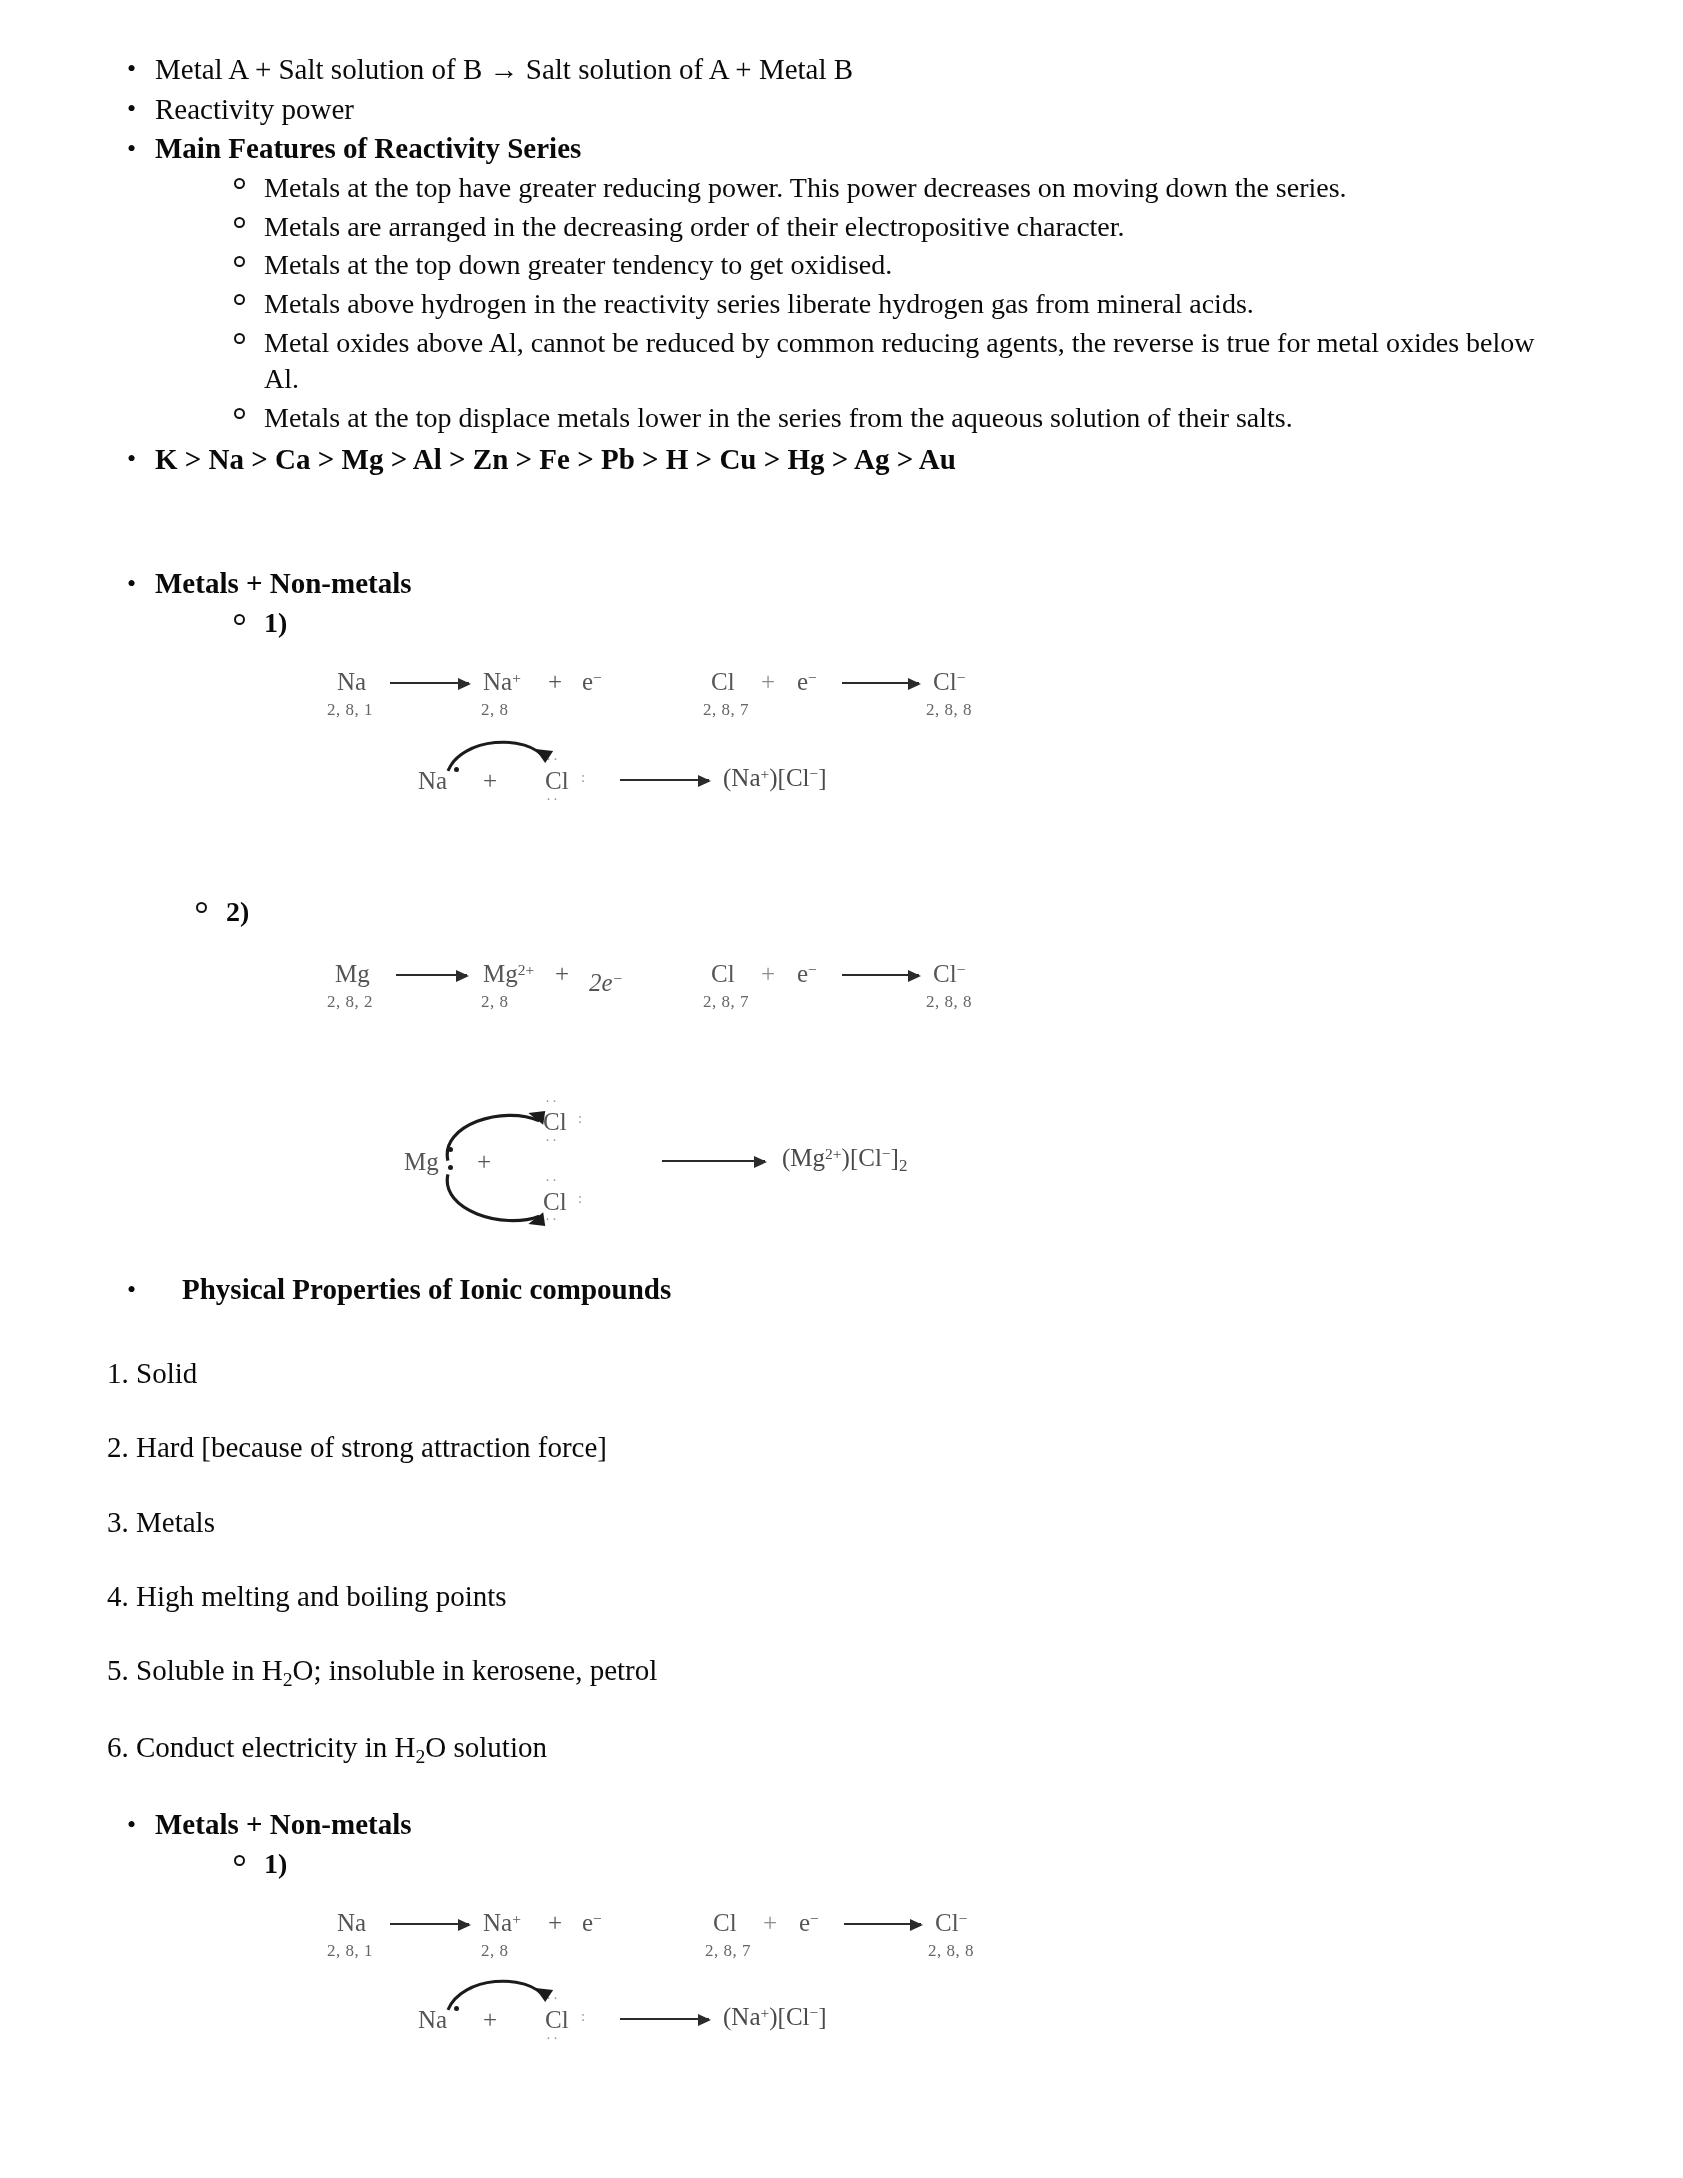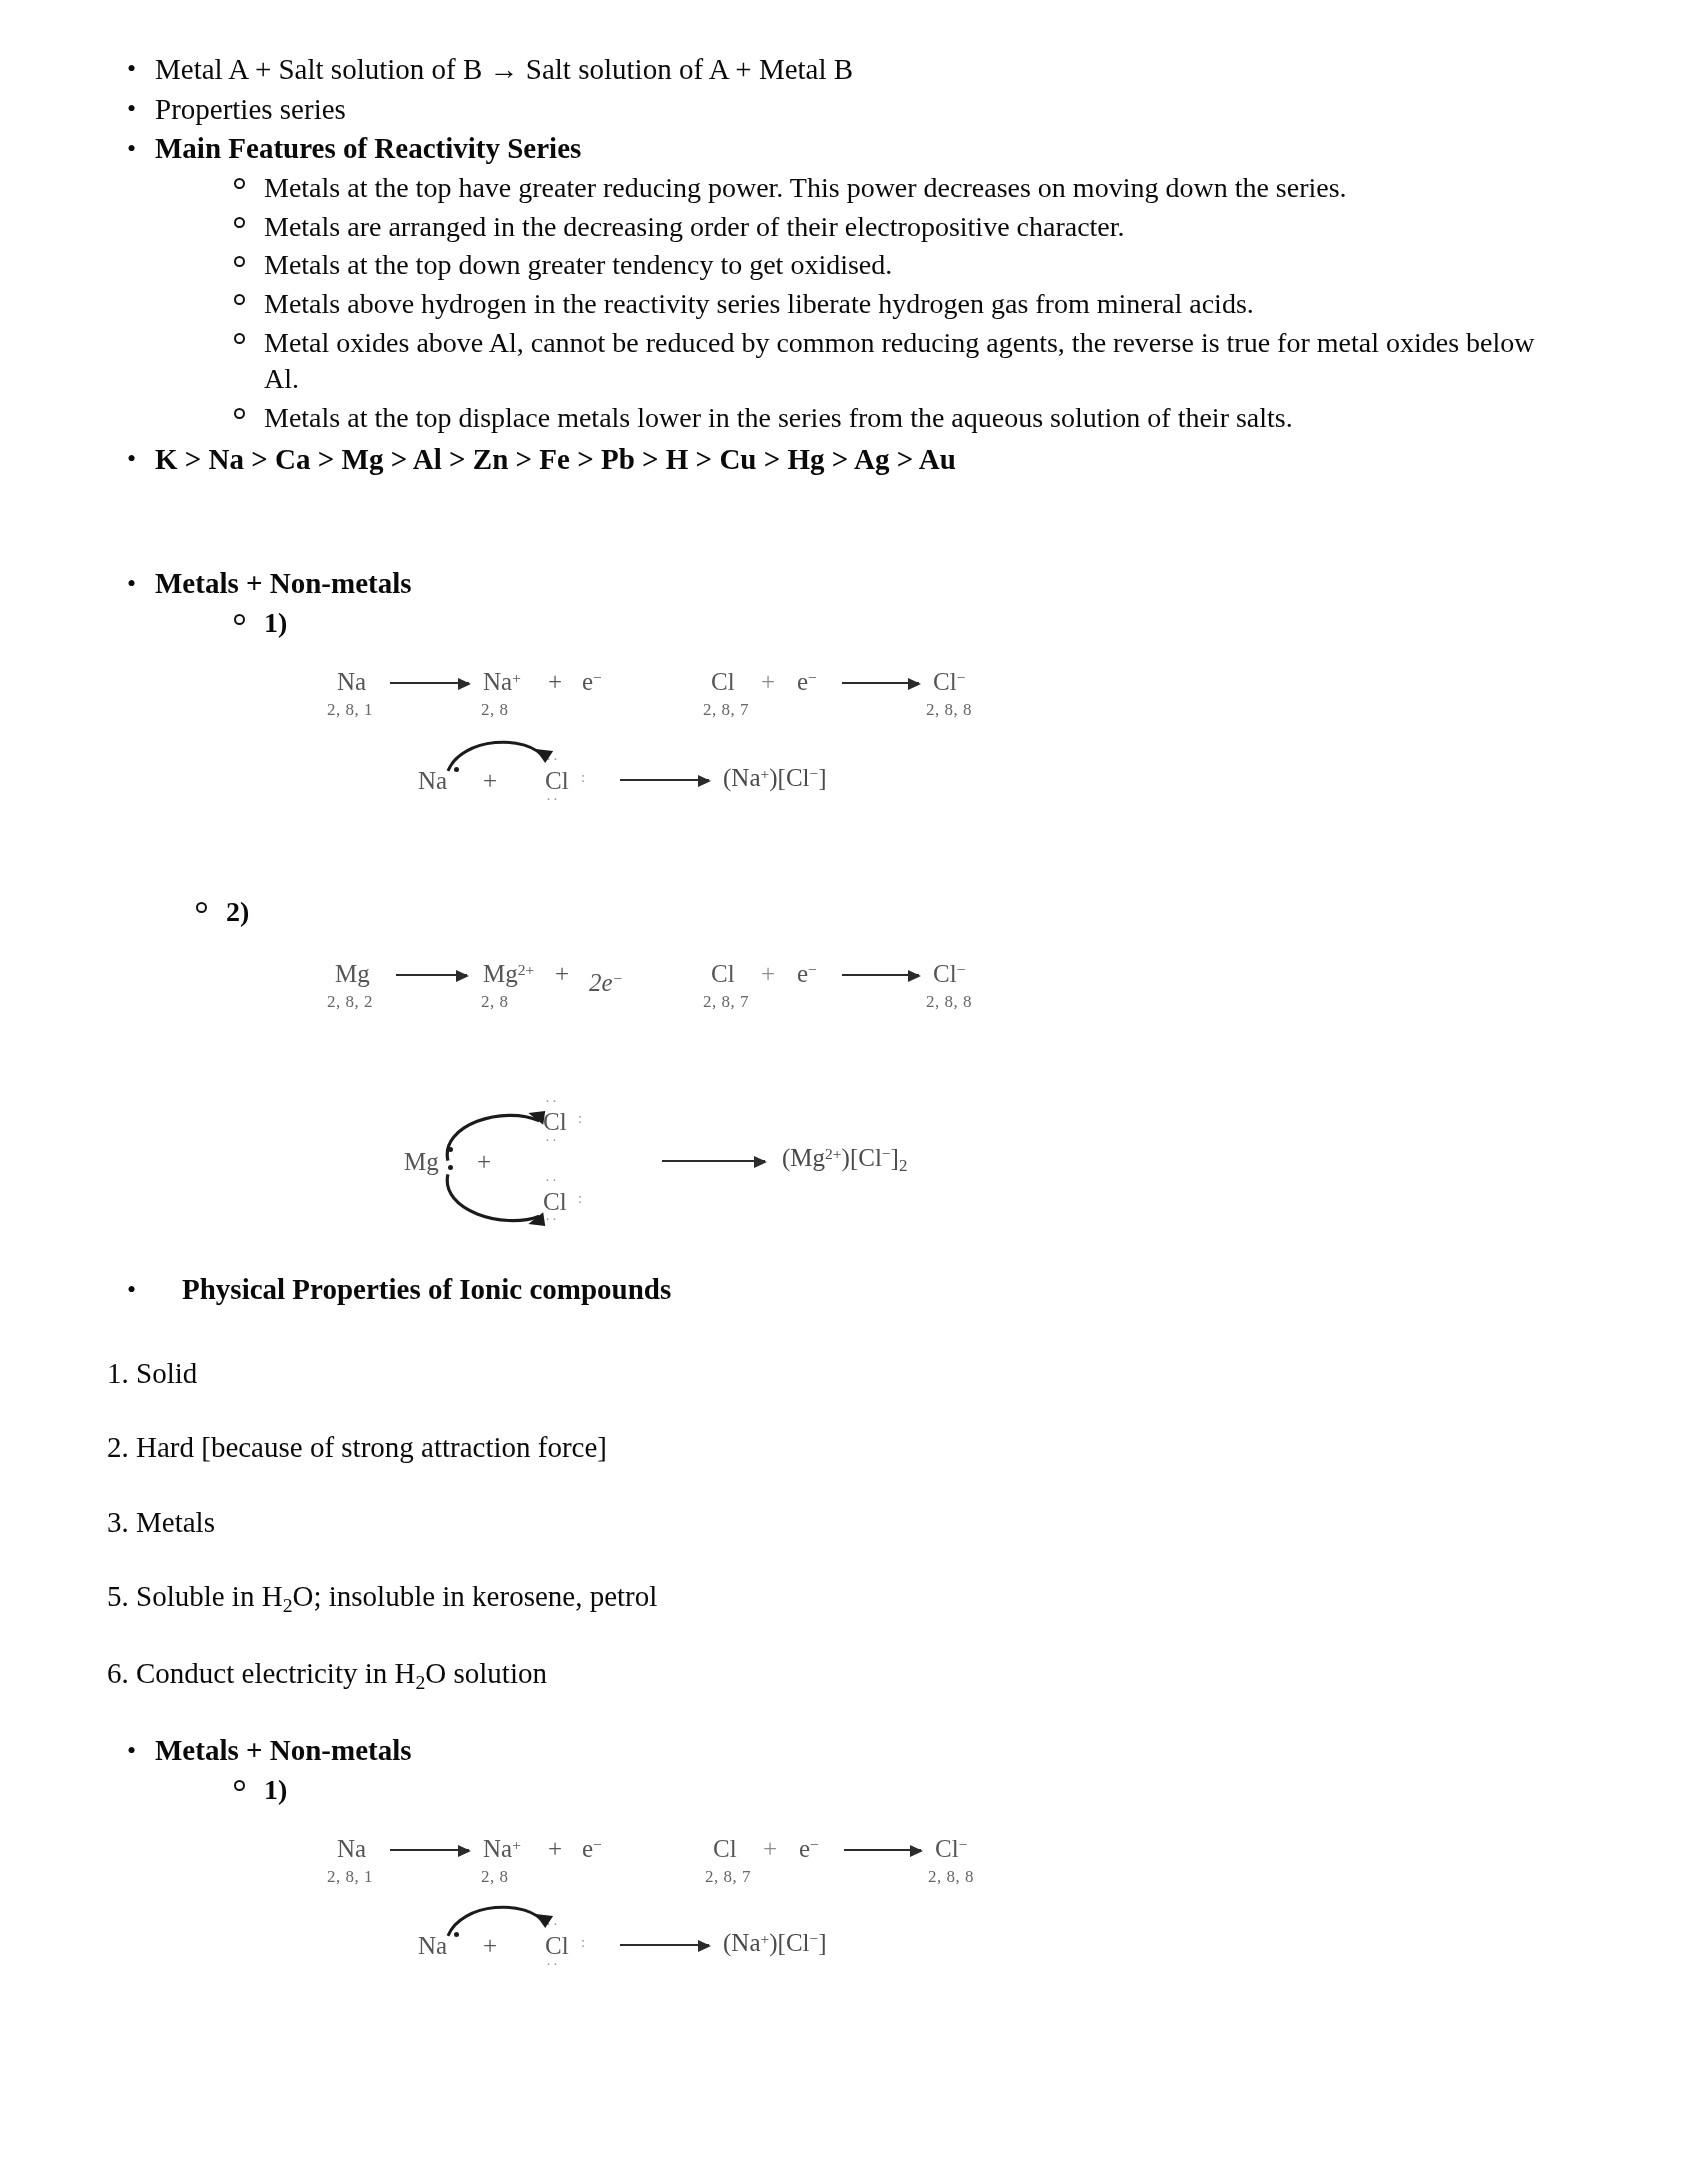--- a/index.html
+++ b/index.html
@@ -156,21 +156,21 @@
 
     <ul class="lvl1">
 
       <li class="b1">
         <span class="bullet">•</span>
         <span class="txt">Metal A + Salt solution of B → Salt solution of A + Metal B</span>
       </li>
 
       <li class="b1">
         <span class="bullet">•</span>
-        <span class="txt">Properties series</span>
+        <span class="txt">Reactivity power</span>
       </li>
 
       <li class="b1 bold">
         <span class="bullet">•</span>
         <span class="txt">Main Features of Reactivity Series</span>
 
         <ul class="lvl2">
           <li class="b2">
             <span class="hollow"></span>
             <span class="txt">Metals at the top have greater reducing power. This power decreases on moving down the series.</span>
@@ -340,20 +340,24 @@
       </li>
       <li>
         <span class="num">2.</span>
         <span>Hard  [because of strong attraction force]</span>
       </li>
       <li>
         <span class="num">3.</span>
         <span>Metals</span>
       </li>
       <li>
+        <span class="num">4.</span>
+        <span>High melting and boiling points</span>
+      </li>
+      <li>
         <span class="num">5.</span>
         <span><span>Soluble in H</span><sub>2</sub><span>O; insoluble in kerosene, petrol</span></span>
       </li>
       <li>
         <span class="num">6.</span>
         <span><span>Conduct electricity in H</span><sub>2</sub><span>O solution</span></span>
       </li>
     </ol>
 
     <ul class="lvl1" style="margin-top:4px;">

